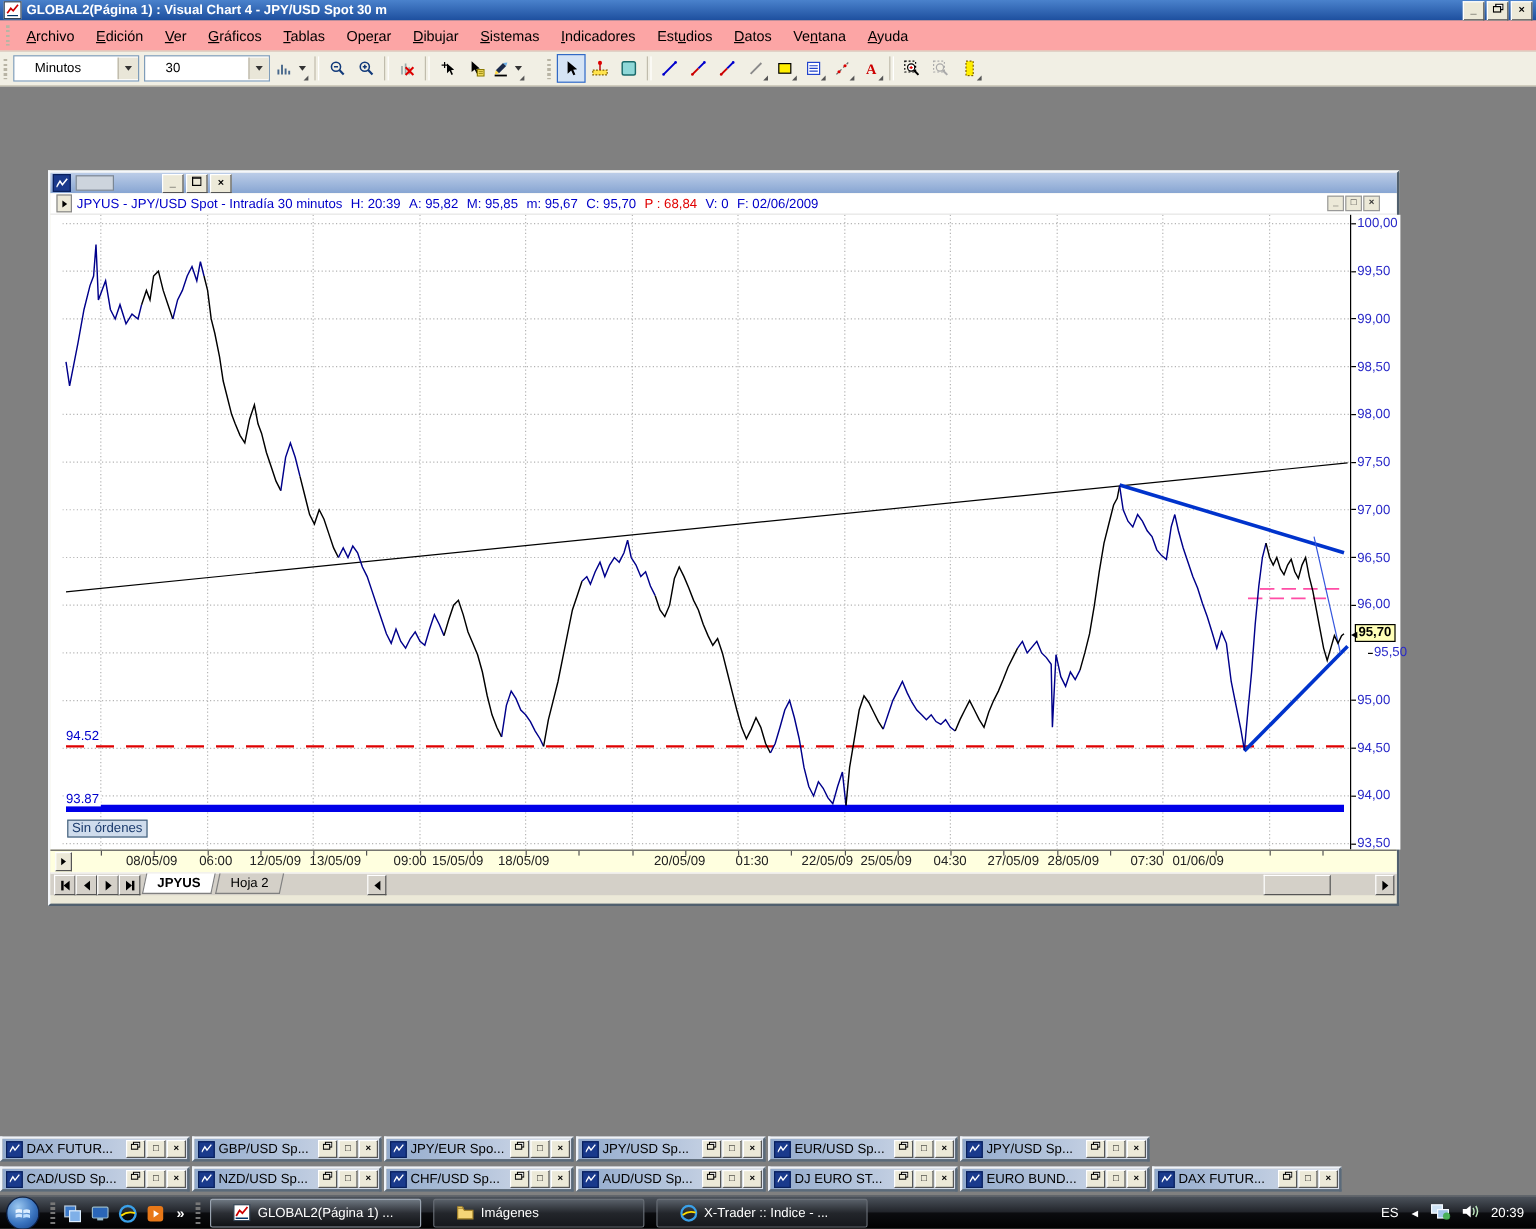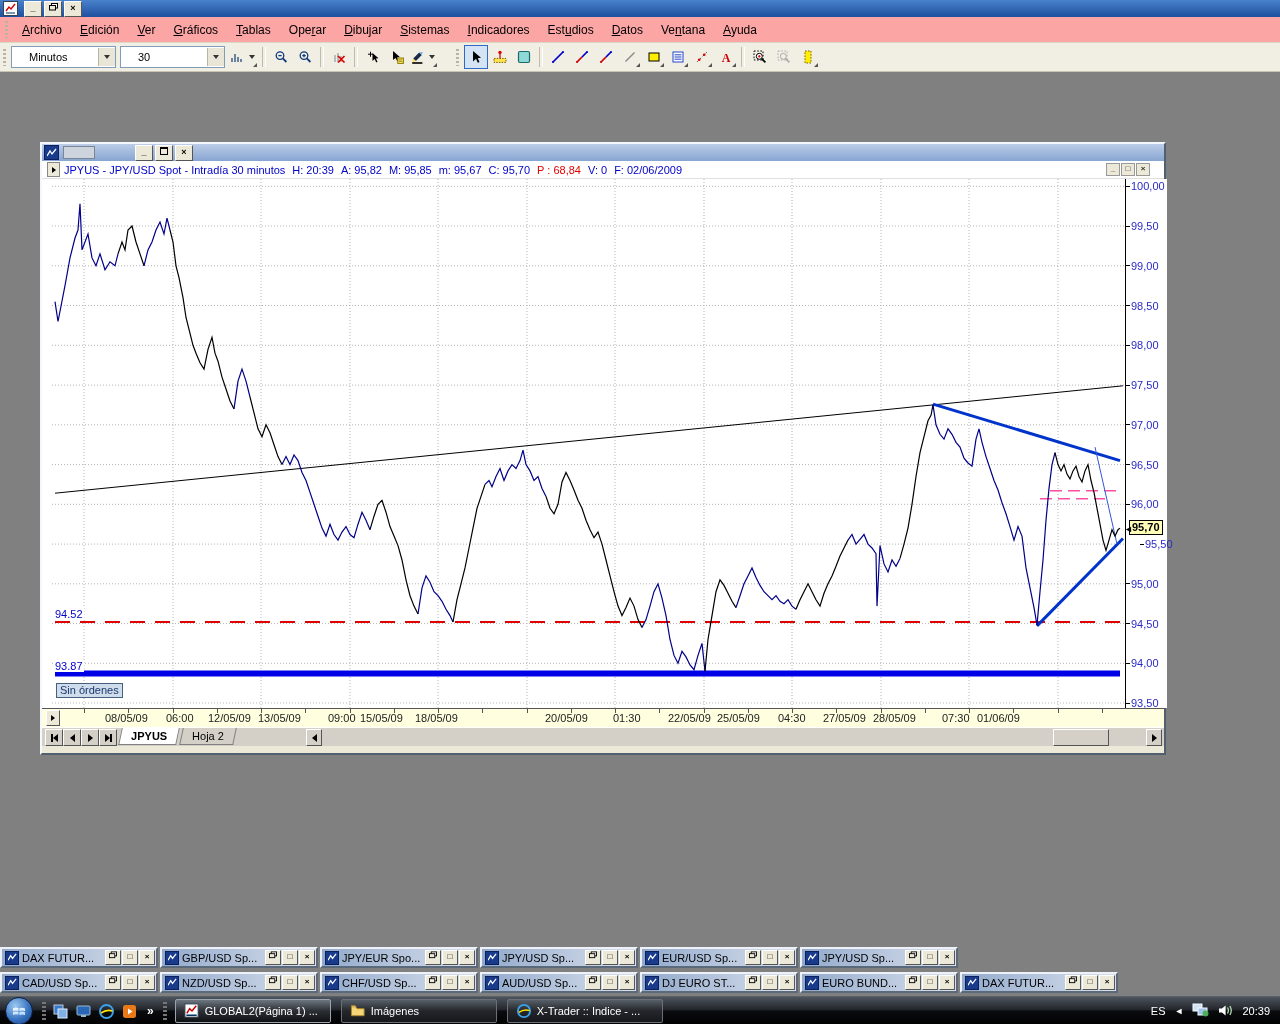--- a/index.html
+++ b/index.html
@@ -103,39 +103,40 @@
   .taskbar{position:absolute;left:0;top:996px;width:1280px;height:28px;
     background:linear-gradient(180deg,#4d545d 0%,#23262c 45%,#0b0c0f 50%,#000 100%);
     display:flex;align-items:center;border-top:1px solid #5a6068}
   .orb{width:26px;height:26px;border-radius:50%;margin:0 6px 0 5px;
     background:radial-gradient(circle at 35% 30%,#9cc8f0,#3a74c0 55%,#123a80);
     border:1px solid #0a1c40;display:flex;align-items:center;justify-content:center}
   .qgrip{width:4px;height:18px;margin:0 3px;
     background:repeating-linear-gradient(180deg,#777 0 2px,transparent 2px 4px)}
   .qicon{width:19px;height:19px;margin:0 2px;display:flex;align-items:center;justify-content:center}
   .chev{color:#fff;font-size:12px;margin:0 6px;font-weight:bold}
-  .tb-btn{height:22px;margin:0 5px;padding:0 8px;display:flex;align-items:center;gap:5px;
+  .tb-btn{height:22px;margin:0 5px;padding:0 18px;display:flex;align-items:center;gap:5px;
     color:#fff;font-size:11px;border-radius:2px;border:1px solid #6a7078;
     background:linear-gradient(180deg,#585f68,#23262b 50%,#16181c);white-space:nowrap;width:138px;overflow:hidden}
   .tb-btn.active{border:1px solid #9aa4b0;background:linear-gradient(180deg,#6d7680,#2b2e34 50%,#101215)}
   .tb-ico{width:16px;height:16px;flex:0 0 16px;display:flex;align-items:center;justify-content:center}
   .tray{margin-left:auto;display:flex;align-items:center;gap:9px;padding-right:10px;color:#fff;font-size:11px}
 </style>
 </head>
 <body>
 
 <div class="screen">
 
   <div class="titlebar">
     <span class="app-ico">
       <svg width="11" height="11" viewBox="0 0 11 11">
           <path d="M1 8 L4 4 L6 6 L10 1" stroke="#c00" fill="none" stroke-width="1.4"></path>
           <path d="M1 10 h9" stroke="#036"></path>
         </svg>
     </span>
+    <span class="ttl">GLOBAL2(Página 1) : Visual Chart 4 - JPY/USD Spot 30 m</span>
     <span class="winbtn">_</span>
     <span class="winbtn"><svg width="9" height="8" viewBox="0 0 9 8">
           <rect x="2.5" y="0.5" width="6" height="4.5" fill="#fff" stroke="#000"></rect>
           <rect x="0.5" y="2.5" width="6" height="4.5" fill="#ece9d8" stroke="#000"></rect>
         </svg></span>
     <span class="winbtn">×</span>
   </div>
 
   <div class="menubar">
     <span class="grip"></span>

